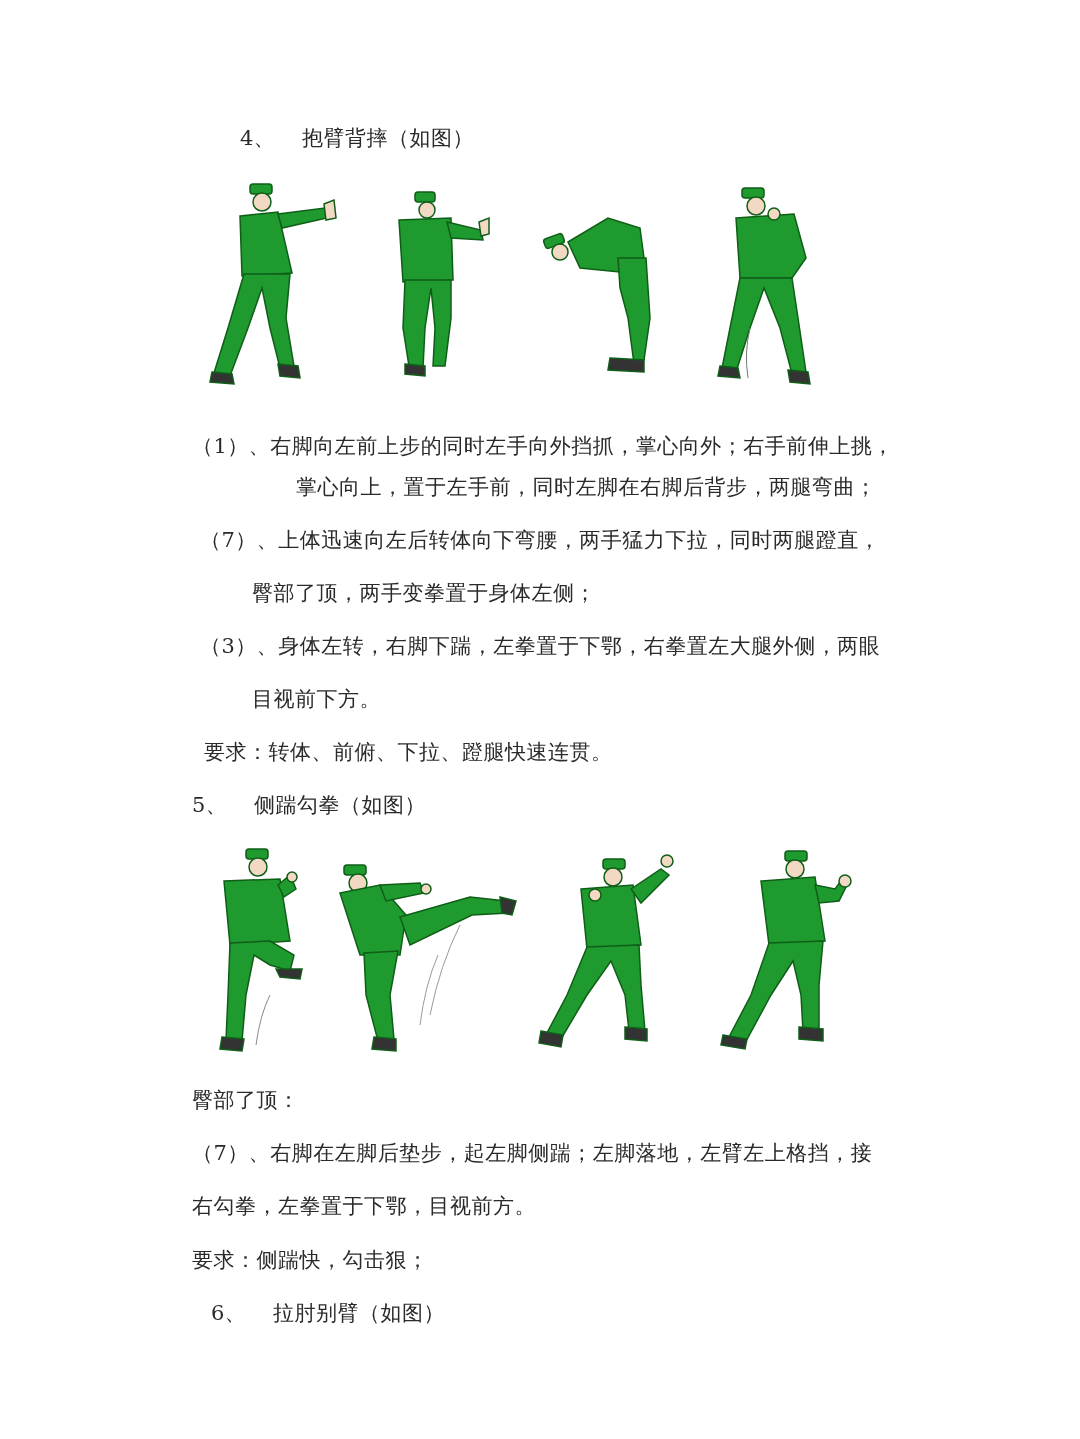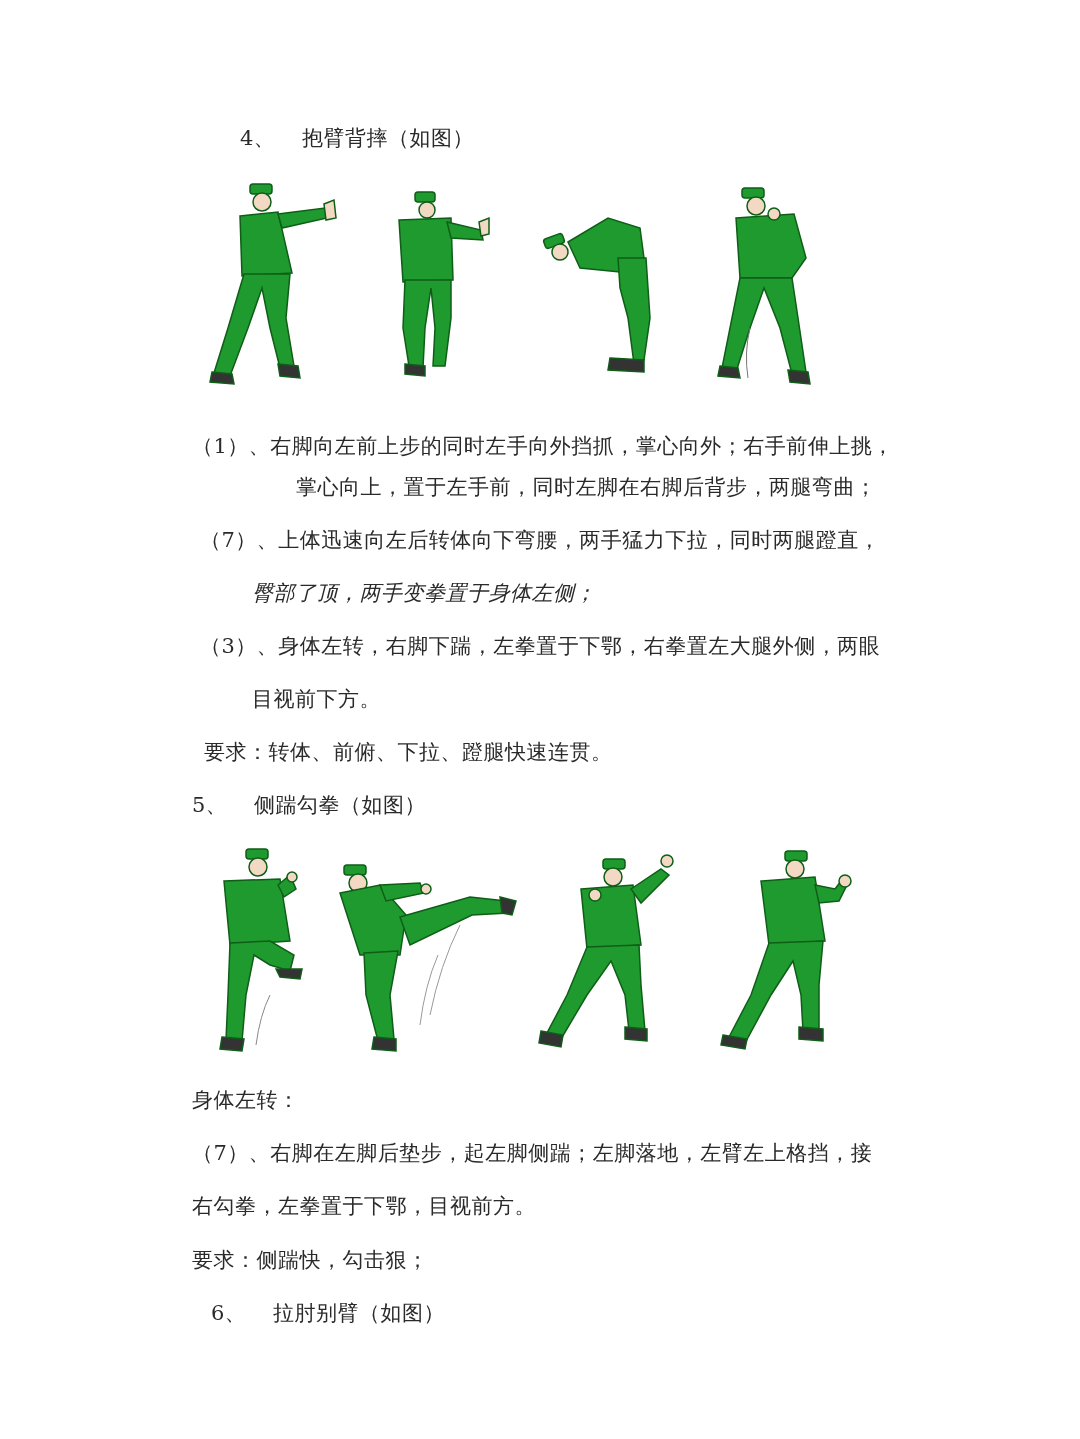--- a/index.html
+++ b/index.html
@@ -58,21 +58,21 @@
       <path d="M10 188 L28 190 L30 200 L8 198 Z" fill="#333"></path>
       <path d="M78 192 L98 194 L100 206 L80 204 Z" fill="#333"></path>
       <path d="M40 150 Q34 175 38 200" fill="none" stroke="#777" stroke-width="1"></path>
     </g>
   </svg>
 </div>
 
 <div class="line" style="left:192px;top:419px;margin-top:12px;">（1）、右脚向左前上步的同时左手向外挡抓，掌心向外；右手前伸上挑，</div>
 <div class="line" style="left:252px;top:472px;margin-left:44px;">掌心向上，置于左手前，同时左脚在右脚后背步，两腿弯曲；</div>
 <div class="line" style="left:200px;top:525px;">（7）、上体迅速向左后转体向下弯腰，两手猛力下拉，同时两腿蹬直，</div>
-<div class="line" style="left:252px;top:578px;font-style:italic;">臀部了顶，两手变拳置于身体左侧；</div>
+<div class="line" style="left:252px;top:578px;">臀部了顶，两手变拳置于身体左侧；</div>
 <div class="line" style="left:200px;top:631px;">（3）、身体左转，右脚下踹，左拳置于下鄂，右拳置左大腿外侧，两眼</div>
 <div class="line" style="left:252px;top:684px;">目视前下方。</div>
 <div class="line" style="left:204px;top:737px;">要求：转体、前俯、下拉、蹬腿快速连贯。</div>
 
 <div class="line" style="left:192px;top:790px;">
   <span class="num">5、</span><span>侧踹勾拳（如图）</span>
 </div>
 
 <div class="fig" style="left:210px;top:845px;">
   <svg width="650" height="210" viewBox="0 0 650 210">
@@ -121,20 +121,20 @@
       <path d="M46 36 L100 32 L110 96 L54 100 Z" fill="#1f9a2e"></path>
       <path d="M100 40 L120 44 L126 36 L132 40 L124 56 L104 58 Z" fill="#1f9a2e"></path>
       <circle cx="130" cy="36" r="6" fill="#f3d9c4"></circle>
       <path d="M54 98 L36 150 L14 192 L30 198 L56 150 L78 116 L86 150 L88 186 L104 186 L104 140 L108 96 Z" fill="#1f9a2e"></path>
       <path d="M8 190 L32 194 L30 204 L6 200 Z" fill="#333"></path>
       <path d="M84 182 L108 184 L108 196 L84 194 Z" fill="#333"></path>
     </g>
   </svg>
 </div>
 
-<div class="line" style="left:192px;top:1085px;">身体左转：</div>
+<div class="line" style="left:192px;top:1085px;">臀部了顶：</div>
 <div class="line" style="left:192px;top:1138px;">（7）、右脚在左脚后垫步，起左脚侧踹；左脚落地，左臂左上格挡，接</div>
 <div class="line" style="left:192px;top:1191px;text-align:center;">右勾拳，左拳置于下鄂，目视前方。</div>
 <div class="line" style="left:192px;top:1245px;">要求：侧踹快，勾击狠；</div>
 
 <div class="line" style="left:192px;top:1298px;margin-left:19px;">
   <span class="num">6、</span><span>拉肘别臂（如图）</span>
 </div>
 
 </body></html>

